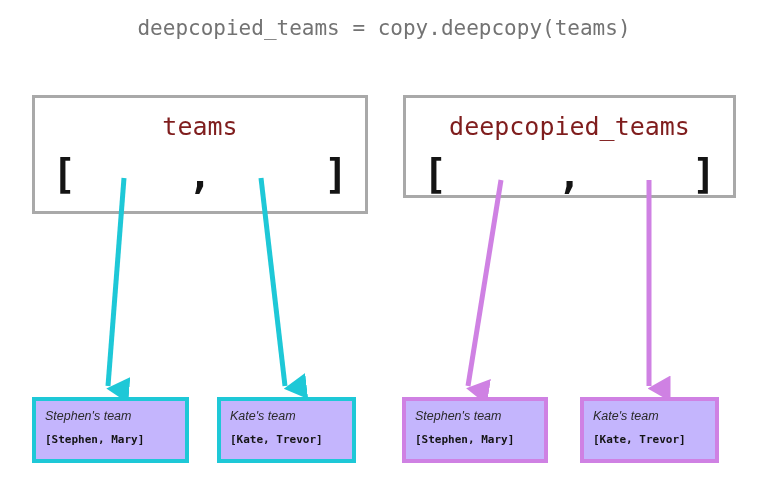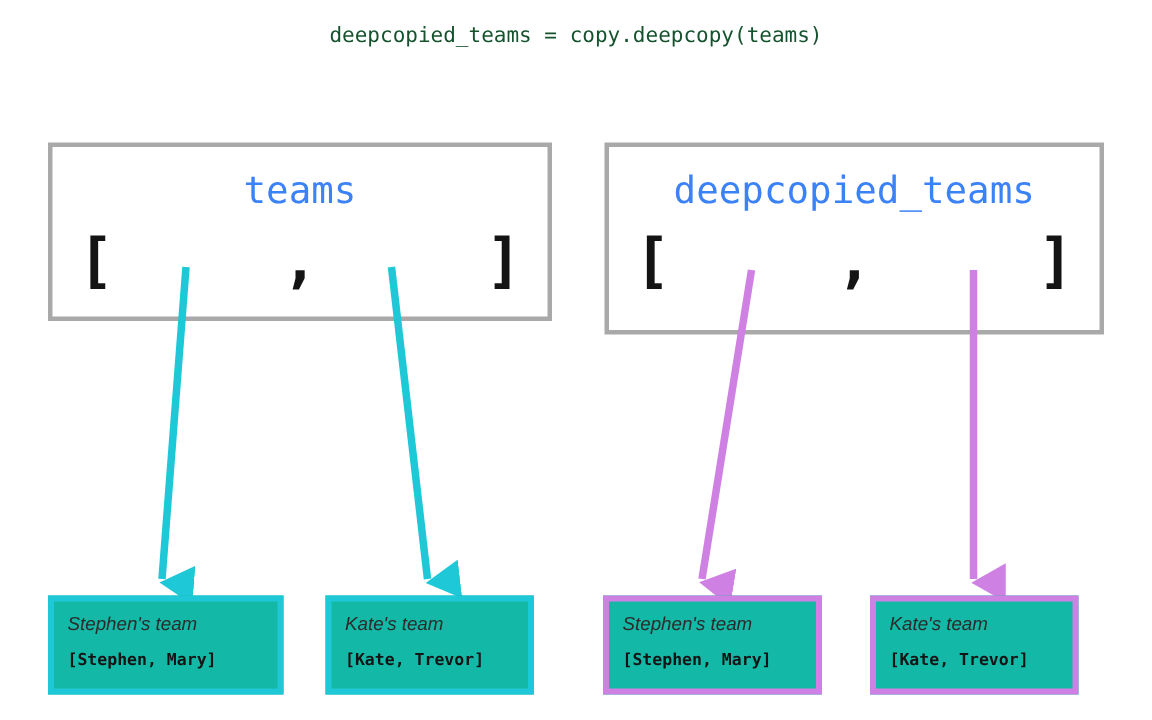--- a/index.html
+++ b/index.html
@@ -20,45 +20,45 @@
   }
 
   
   .title {
     position: absolute;
     left: 0;
     top: 16px;
     width: 768px;
     text-align: center;
     font-family: "DejaVu Sans Mono", "Liberation Mono", monospace;
-    font-size: 14px;
-    color: #14532d;
+    font-size: 21px;
+    color: #737373;
     letter-spacing: 0px;
     white-space: pre;
   }
 
   
   .container-box {
     position: absolute;
     box-sizing: border-box;
     border: 3px solid #a9a9a9;
     background: #ffffff;
   }
   #box-teams      { left: 32px;  top: 95px;  width: 336px; height: 119px; }
-  #box-deepcopied { left: 403px; top: 95px;  width: 333px; height: 128px; }
+  #box-deepcopied { left: 403px; top: 95px;  width: 333px; height: 103px; }
 
   .container-name {
     position: absolute;
     left: 0;
     top: 14px;
     width: 100%;
     text-align: center;
     font-family: "DejaVu Sans Mono", "Liberation Mono", monospace;
     font-size: 25px;
-    color: #3b82f6;
+    color: #7f1d1d;
     white-space: pre;
   }
 
   .bracket-row {
     position: absolute;
     left: 0;
     top: 54px;
     width: 100%;
     height: 50px;
   }
@@ -76,21 +76,21 @@
   }
   .bracket-row .br-l { left: 17px; }
   .bracket-row .br-c { left: 0; width: 100%; text-align: center; }
   .bracket-row .br-r { right: 17px; }
 
   
   .leaf-box {
     position: absolute;
     box-sizing: border-box;
     border: 4px solid #1ec8d7;
-    background: #14b8a6;
+    background: #c4b5fd;
     padding: 7px 9px 6px 9px;
   }
   .leaf-box.magenta { border-color: #cf81e3; }
 
   .leaf-label {
     font-family: "Liberation Sans", sans-serif;
     font-style: italic;
     font-size: 12.5px;
     color: #2b2b2b;
     line-height: 17px;

